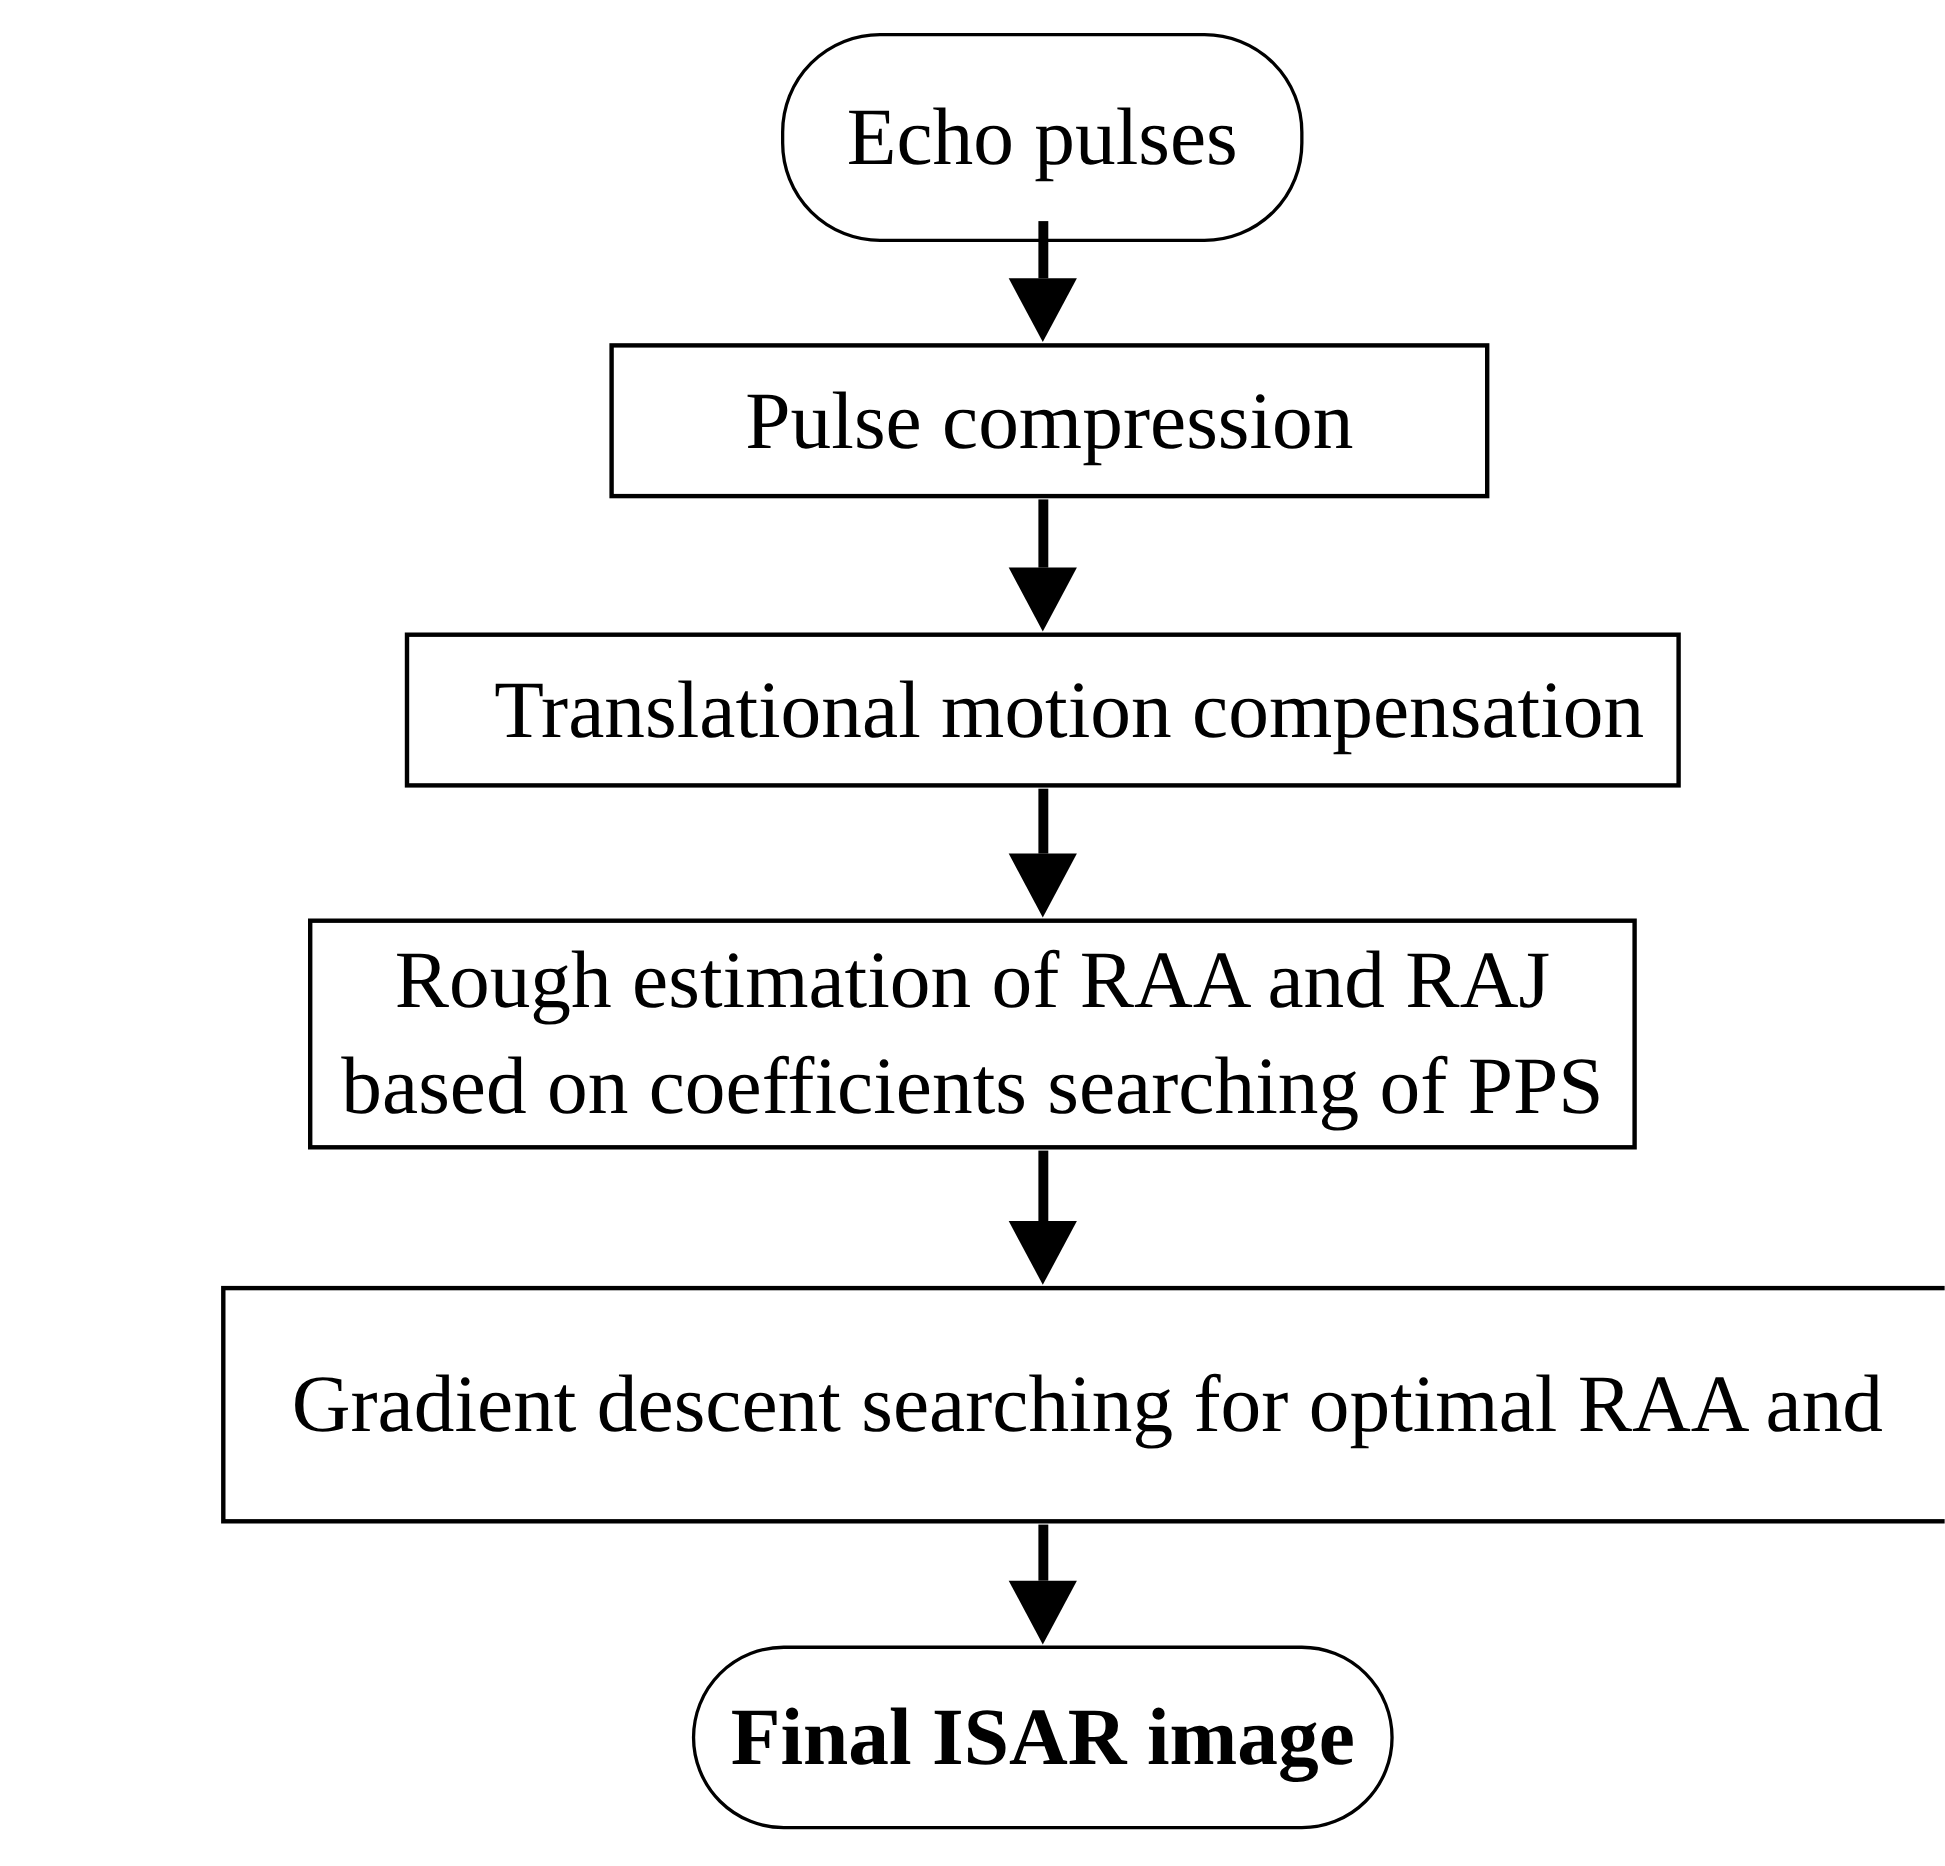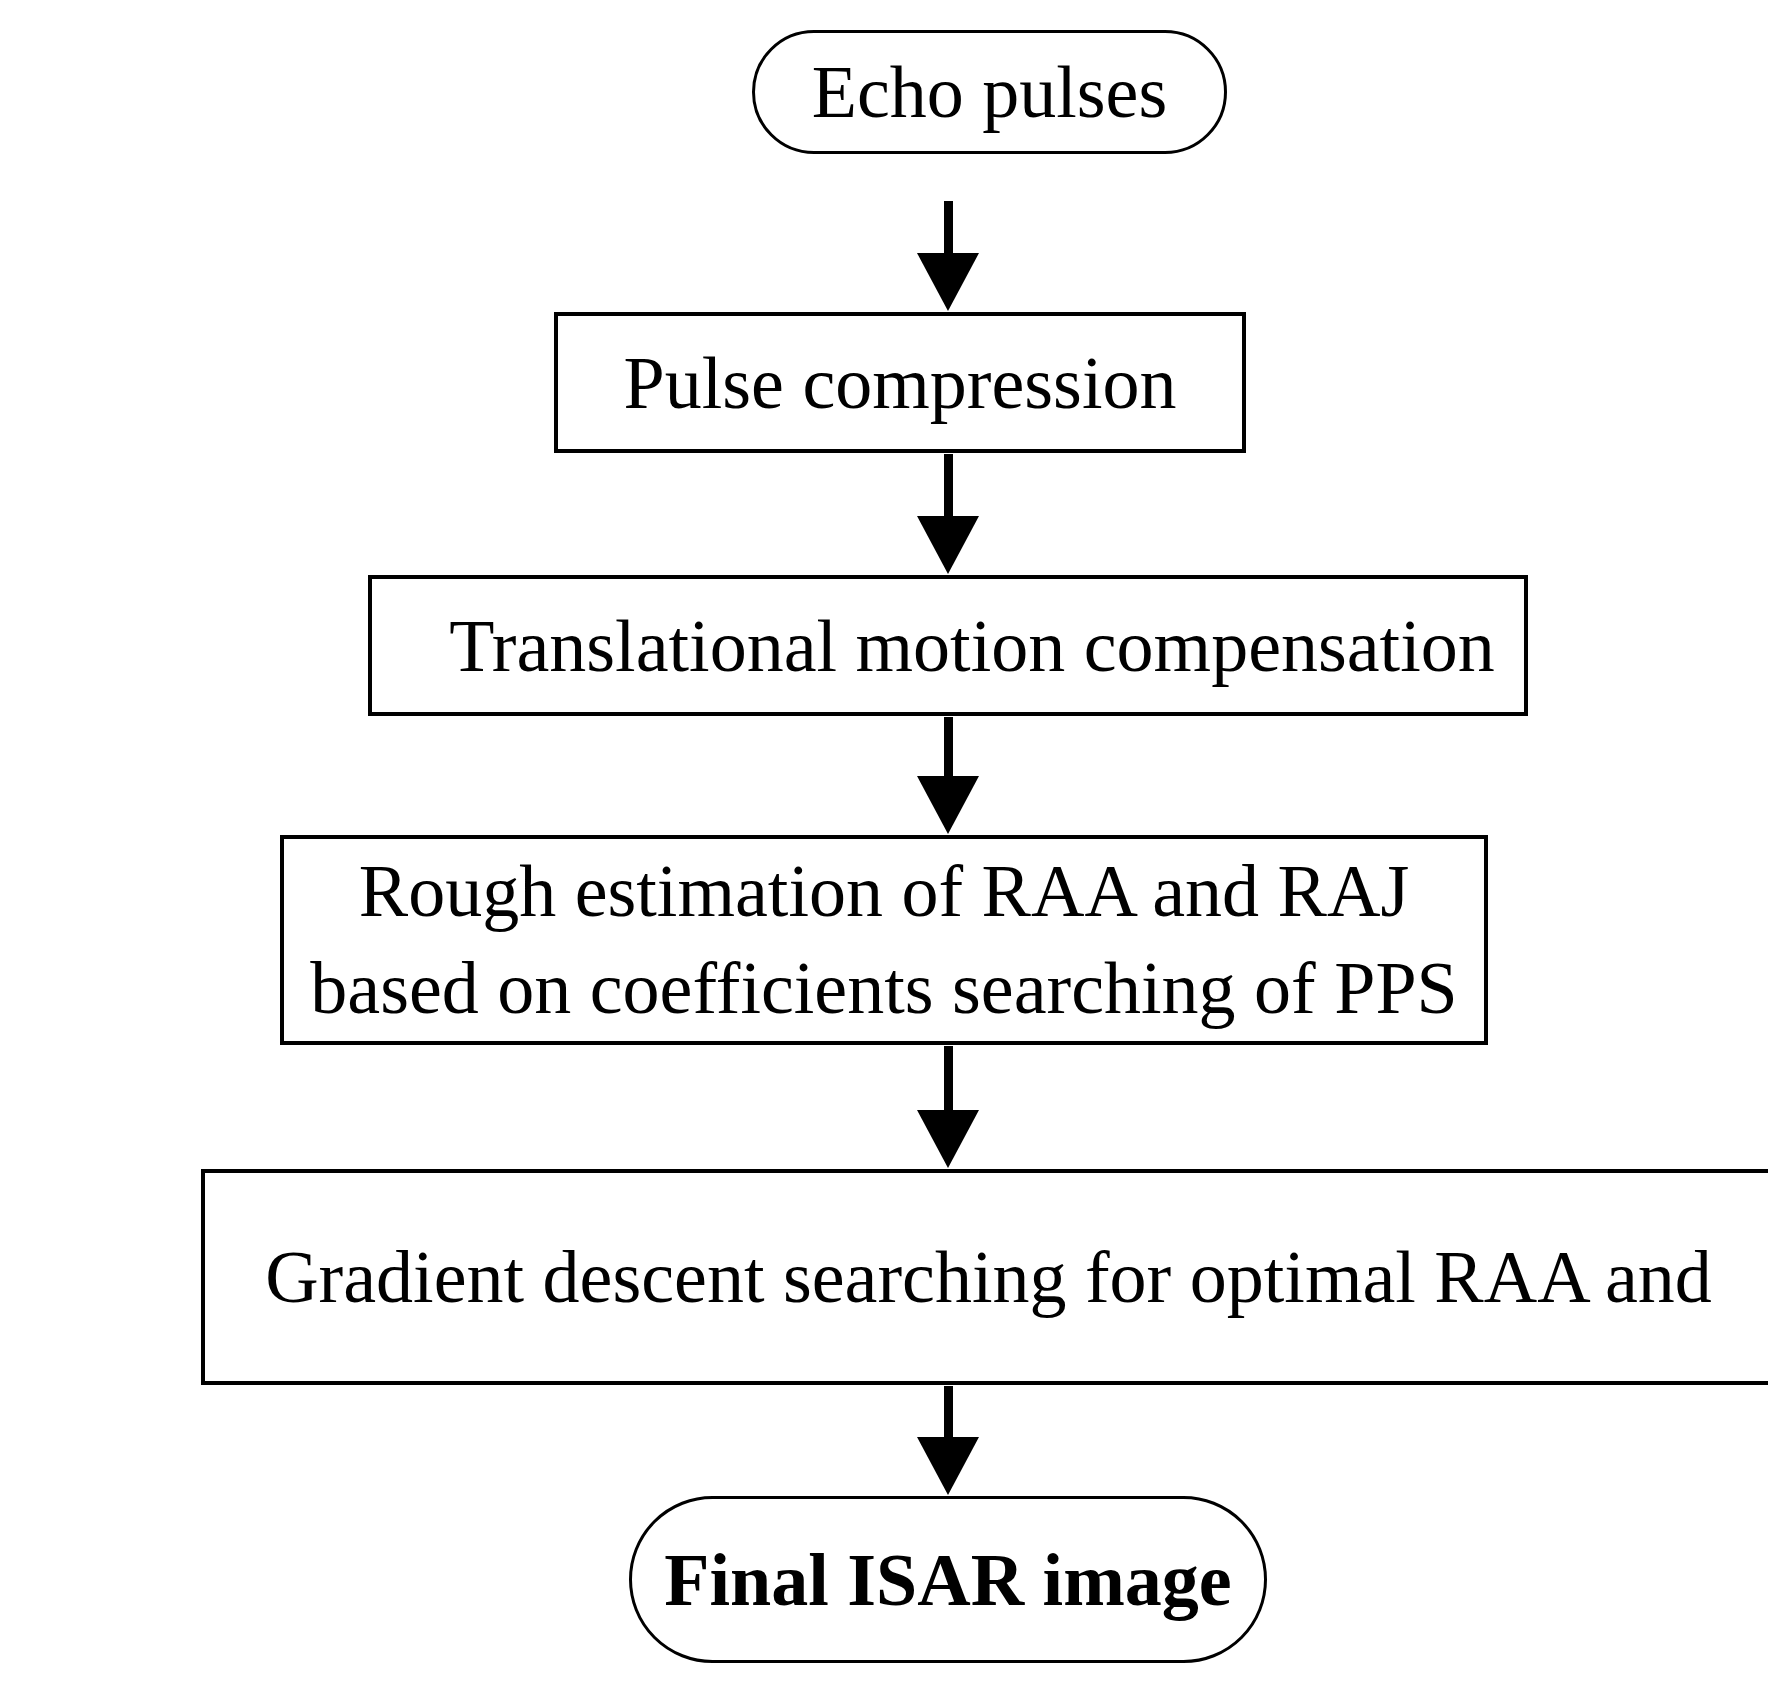--- a/index.html
+++ b/index.html
@@ -30,22 +30,22 @@
     white-space: nowrap;
   }
   .rect {
     border: 4px solid #000000;
   }
   .stadium {
     border: 3px solid #000000;
     border-radius: 90px;
   }
   
-  .n-echo      { left: 752px;  top: 30px;   width: 475px;  height: 124px; }
-  .n-pulse     { left: 554px;  top: 312px;  width: 692px;  height: 141px; }
+  .n-echo      { left: 710px;  top: 30px;   width: 475px;  height: 190px; }
+  .n-pulse     { left: 554px;  top: 312px;  width: 800px;  height: 141px; }
   .n-trans     { left: 368px;  top: 575px;  width: 1160px; height: 141px; padding-left: 48px; }
   .n-rough     { left: 280px;  top: 835px;  width: 1208px; height: 210px; line-height: 97px; }
   .n-gradient  { left: 160px;  top: 1169px; width: 1575px; height: 216px; line-height: 100px; margin-left: 41px; }
   .n-final     { left: 629px;  top: 1496px; width: 638px;  height: 167px; border-radius: 85px; font-weight: bold; }
   .line { display: block; }
   
   .arrow {
     position: absolute;
     left: 917px;
     width: 62px;

